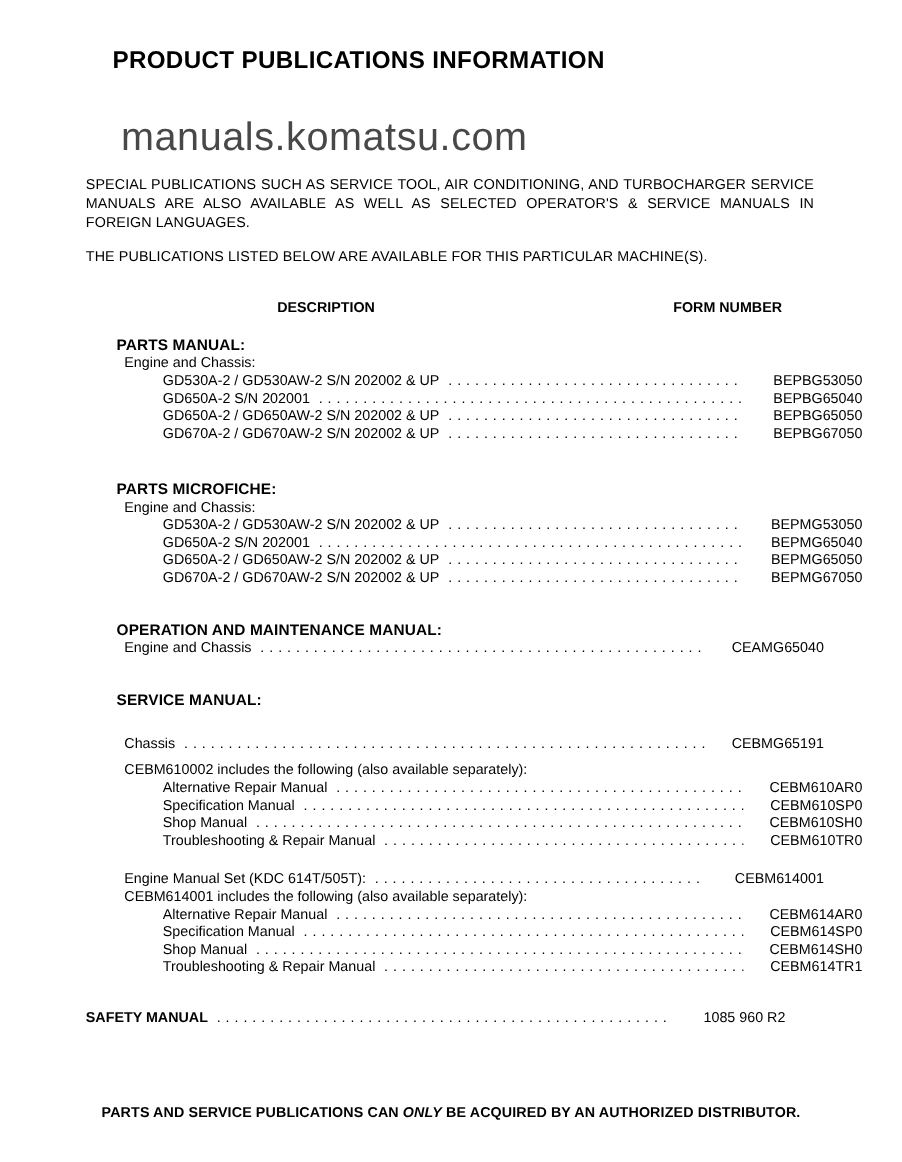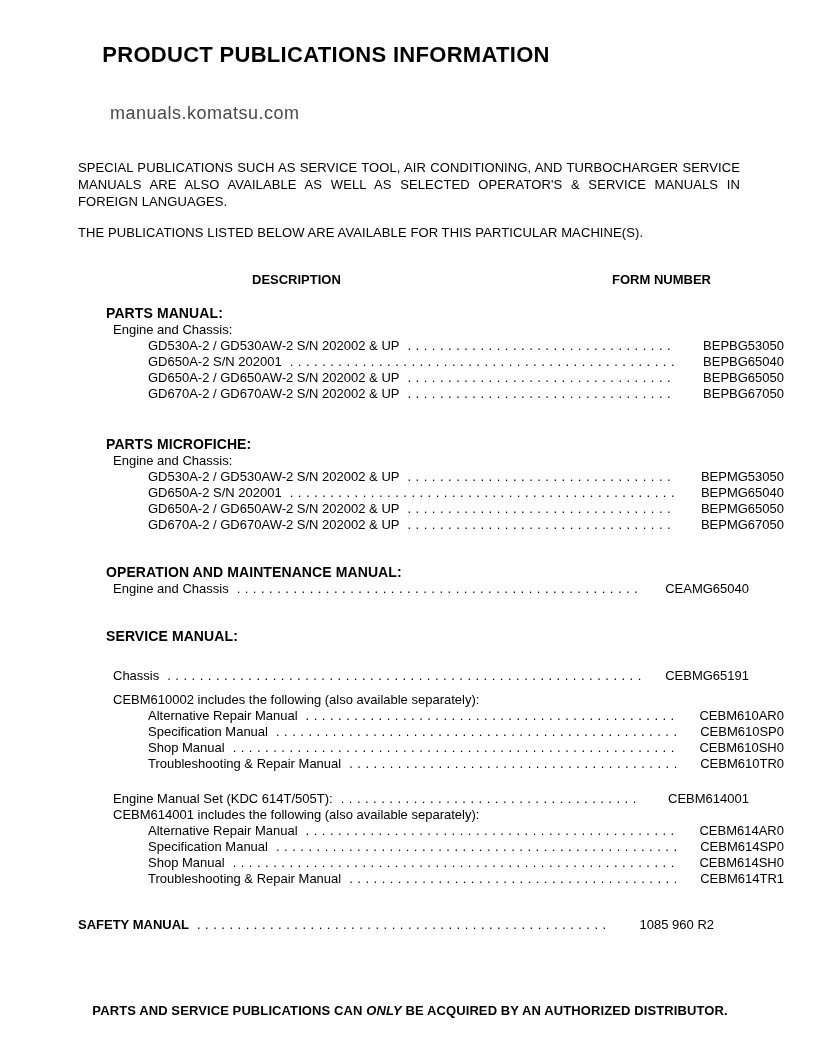--- a/index.html
+++ b/index.html
@@ -1,21 +1,21 @@
 <!DOCTYPE html>
 <html><head>
 <meta charset="utf-8">
 <style>
   html,body{margin:0;padding:0;background:#ffffff;}
   .page{position:relative;width:820px;height:1056px;background:#ffffff;
         font-family:"Liberation Sans",sans-serif;font-size:13px;color:#000;overflow:hidden;}
   .abs{position:absolute;left:78px;width:662px;}
   .title{left:0;width:652px;font-size:22px;font-weight:bold;text-align:center;letter-spacing:0.3px;}
   .para{line-height:17px;text-align:justify;letter-spacing:0.1px;}
-  .watermark{position:absolute;left:110px;top:103px;font-size:18px;
+  .watermark{position:absolute;left:110px;top:103px;font-size:36px;
              color:rgba(40,40,40,0.85);letter-spacing:0.5px;white-space:nowrap;}
   .colhead{height:16px;}
   .colhead .ch-desc{position:absolute;left:174px;font-weight:bold;}
   .colhead .ch-form{position:absolute;left:534px;font-weight:bold;}
   .heading{font-weight:bold;font-size:14px;line-height:16px;letter-spacing:0.1px;padding-left:28px;}
   .line{line-height:16px;}
   .i2{padding-left:35px;}
   .i3{padding-left:70px;}
   .row{display:flex;align-items:baseline;line-height:16px;white-space:nowrap;}
   .dots{flex:1 1 auto;overflow:hidden;margin:0 8px;letter-spacing:4.5px;color:#000;}

